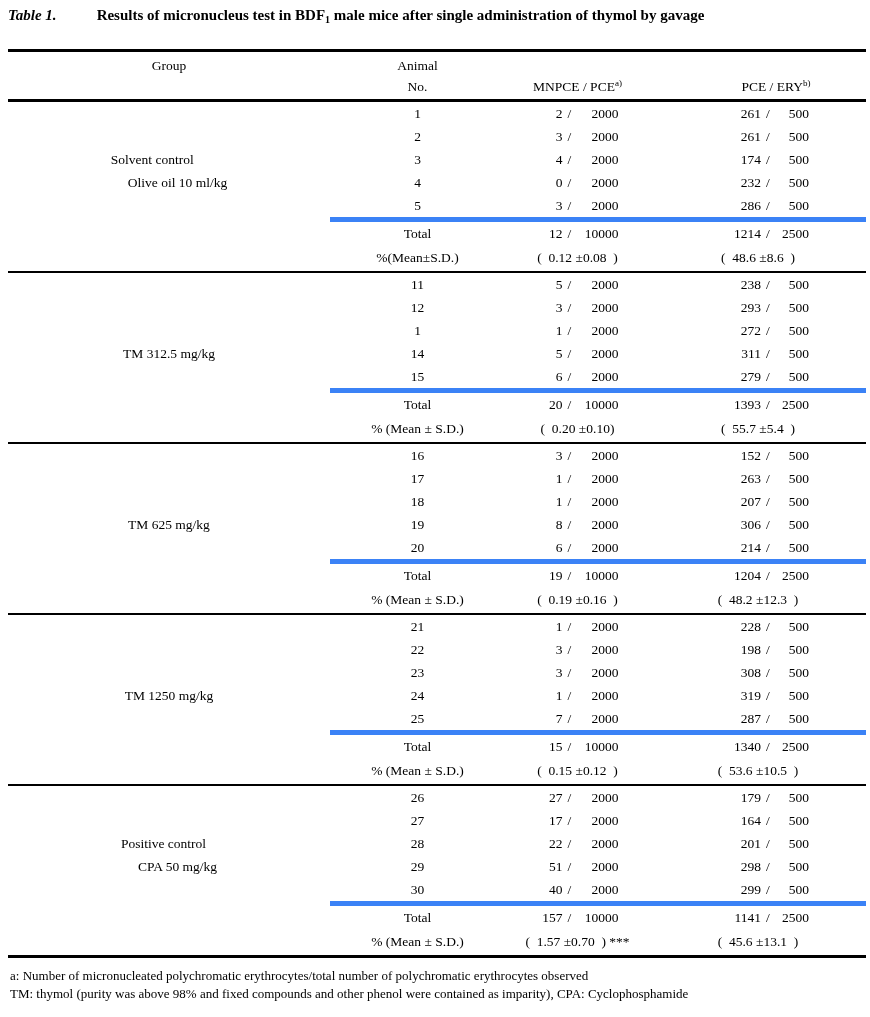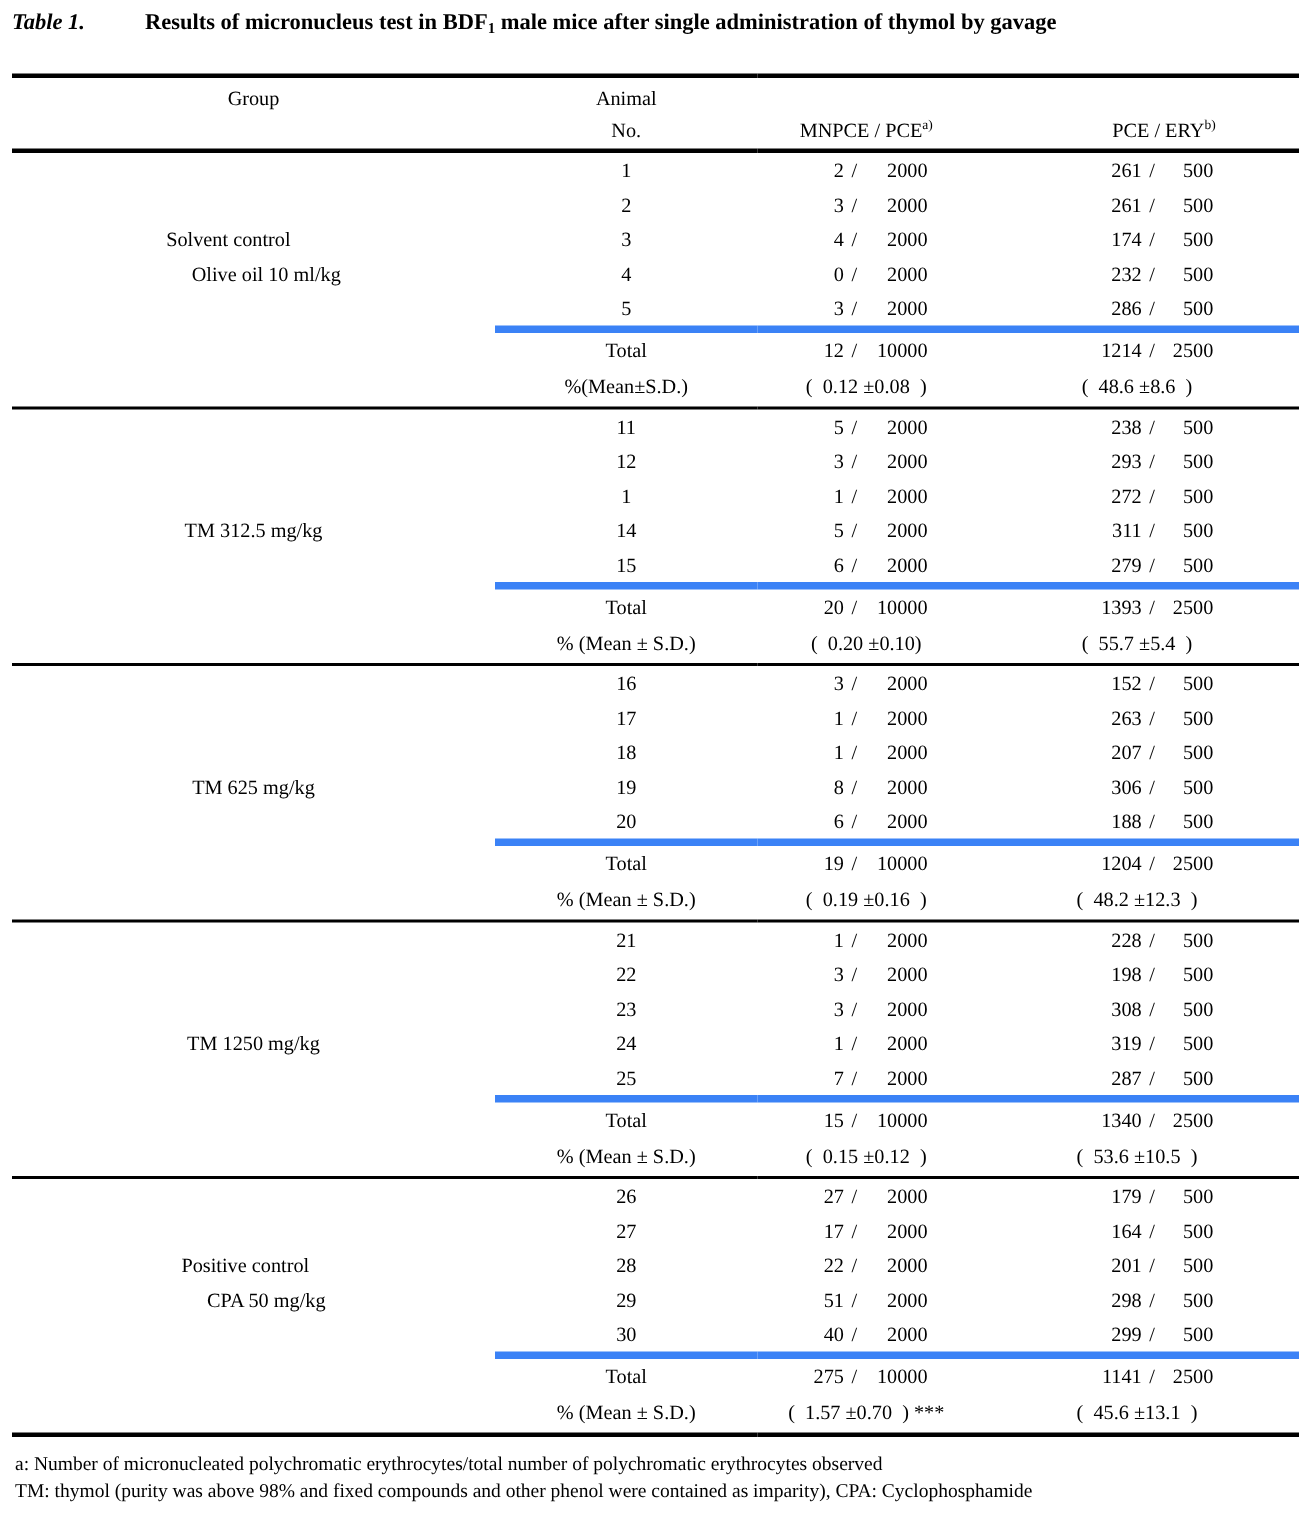--- a/index.html
+++ b/index.html
@@ -186,21 +186,21 @@
           <td class="c4"><span class="fr pe"><span class="n">207</span><span class="sl">/</span><span class="d">500</span></span></td>
         </tr>
         <tr class="animal-row">
           <td>19</td>
           <td><span class="fr mn"><span class="n">8</span><span class="sl">/</span><span class="d">2000</span></span></td>
           <td class="c4"><span class="fr pe"><span class="n">306</span><span class="sl">/</span><span class="d">500</span></span></td>
         </tr>
         <tr class="animal-row">
           <td>20</td>
           <td><span class="fr mn"><span class="n">6</span><span class="sl">/</span><span class="d">2000</span></span></td>
-          <td class="c4"><span class="fr pe"><span class="n">188</span><span class="sl">/</span><span class="d">500</span></span></td>
+          <td class="c4"><span class="fr pe"><span class="n">214</span><span class="sl">/</span><span class="d">500</span></span></td>
         </tr>
         <tr class="total-row">
           <td>Total</td>
           <td><span class="fr mn"><span class="n">19</span><span class="sl">/</span><span class="d">10000</span></span></td>
           <td class="c4"><span class="fr pe"><span class="n">1204</span><span class="sl">/</span><span class="d">2500</span></span></td>
         </tr>
         <tr class="pct-row">
           <td>% (Mean ± S.D.)</td>
           <td class="pval">(  0.19 ±0.16  )</td>
           <td class="pval">(  48.2 ±12.3  )</td>
@@ -262,21 +262,21 @@
           <td><span class="fr mn"><span class="n">51</span><span class="sl">/</span><span class="d">2000</span></span></td>
           <td class="c4"><span class="fr pe"><span class="n">298</span><span class="sl">/</span><span class="d">500</span></span></td>
         </tr>
         <tr class="animal-row">
           <td>30</td>
           <td><span class="fr mn"><span class="n">40</span><span class="sl">/</span><span class="d">2000</span></span></td>
           <td class="c4"><span class="fr pe"><span class="n">299</span><span class="sl">/</span><span class="d">500</span></span></td>
         </tr>
         <tr class="total-row">
           <td>Total</td>
-          <td><span class="fr mn"><span class="n">275</span><span class="sl">/</span><span class="d">10000</span></span></td>
+          <td><span class="fr mn"><span class="n">157</span><span class="sl">/</span><span class="d">10000</span></span></td>
           <td class="c4"><span class="fr pe"><span class="n">1141</span><span class="sl">/</span><span class="d">2500</span></span></td>
         </tr>
         <tr class="pct-row">
           <td>% (Mean ± S.D.)</td>
           <td class="pval">(  1.57 ±0.70  ) ***</td>
           <td class="pval">(  45.6 ±13.1  )</td>
         </tr>
       </tbody>
   </table>
 

